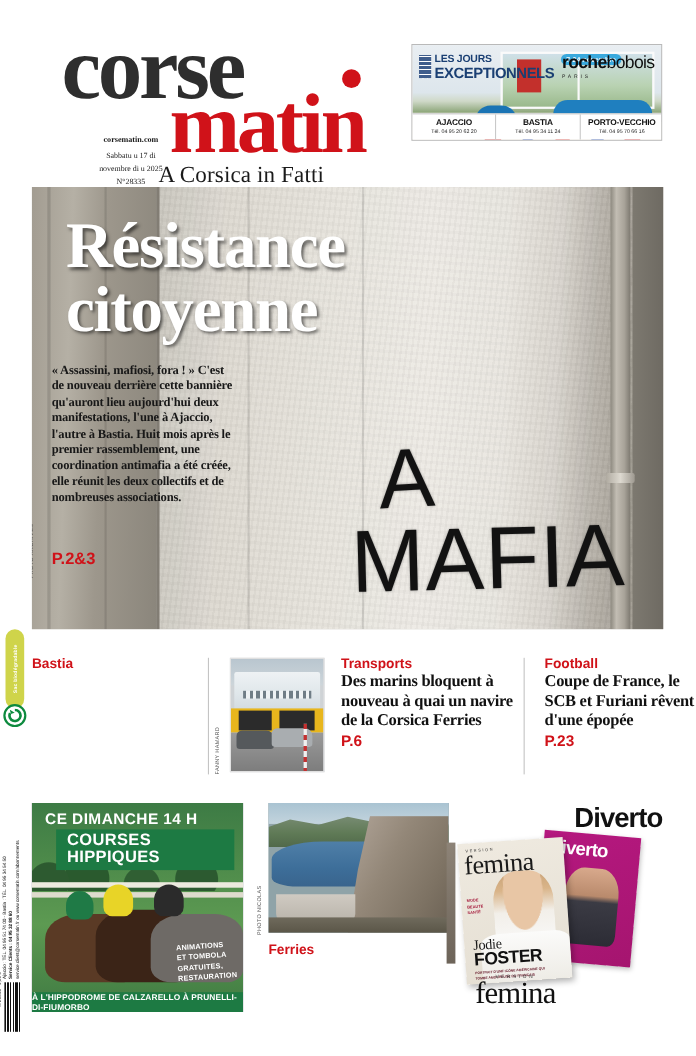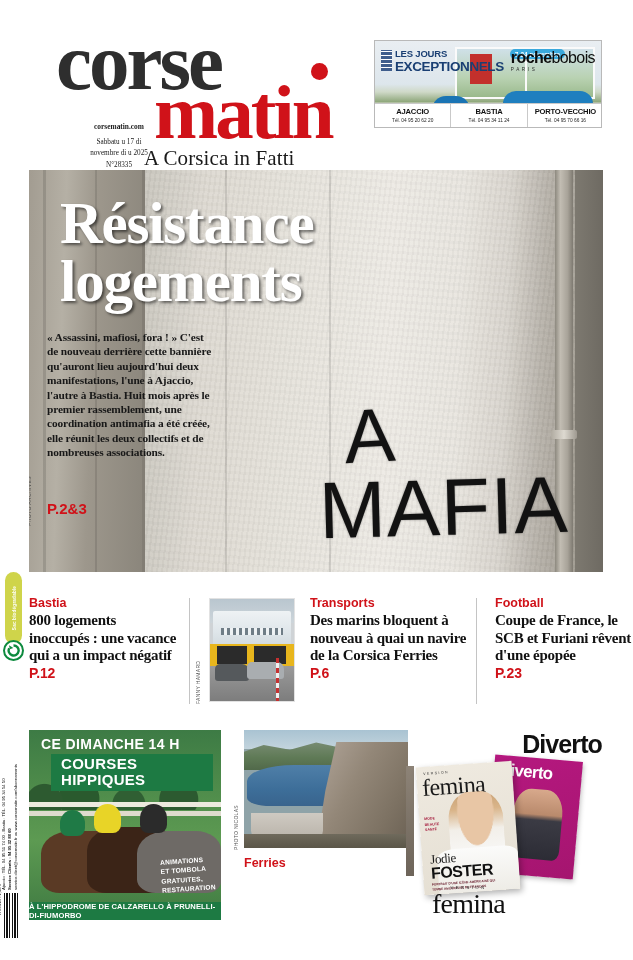--- a/index.html
+++ b/index.html
@@ -737,34 +737,33 @@
     <div class="hero-pipe"></div>
     <div class="hero-pipe-band"></div>
 
     <div class="graffiti gr-a">A</div>
     <div class="graffiti gr-maf">MAFIA</div>
     <div class="graffiti gr-q">?</div>
     <div class="graffiti gr-for">FORA</div>
 
     <div class="hero-title">
       <div>Résistance</div>
-      <div>logements</div>
+      <div>citoyenne</div>
     </div>
     <div class="hero-lead">« Assassini, mafiosi, fora ! » C'est de nouveau derrière cette bannière qu'auront lieu aujourd'hui deux manifestations, l'une à Ajaccio, l'autre à Bastia. Huit mois après le premier rassemblement, une coordination antimafia a été créée, elle réunit les deux collectifs et de nombreuses associations.</div>
     <div class="hero-pages">P.2&amp;3</div>
     <div class="hero-credit">PHOTO ARCHIVES</div>
   </div>
 
   <div class="teasers">
     <div class="teaser-sep" style="left:160px"></div>
     <div class="teaser-sep" style="left:447px"></div>
 
     <div class="teaser-1">
       <div class="t-kicker">Bastia</div>
-      <div class="t-head"><span>800 logements inoccupés : une vacance qui a un impact négatif</span> <span class="t-page">P.12</span></div>
     </div>
 
     <div class="teaser-photo">
       <div class="tp-sky"></div>
       <div class="tp-ship"></div>
       <div class="tp-ramp"></div>
       <div class="tp-bay1"></div>
       <div class="tp-bay2"></div>
       <div class="tp-ground"></div>
       <div class="tp-car1"></div>

